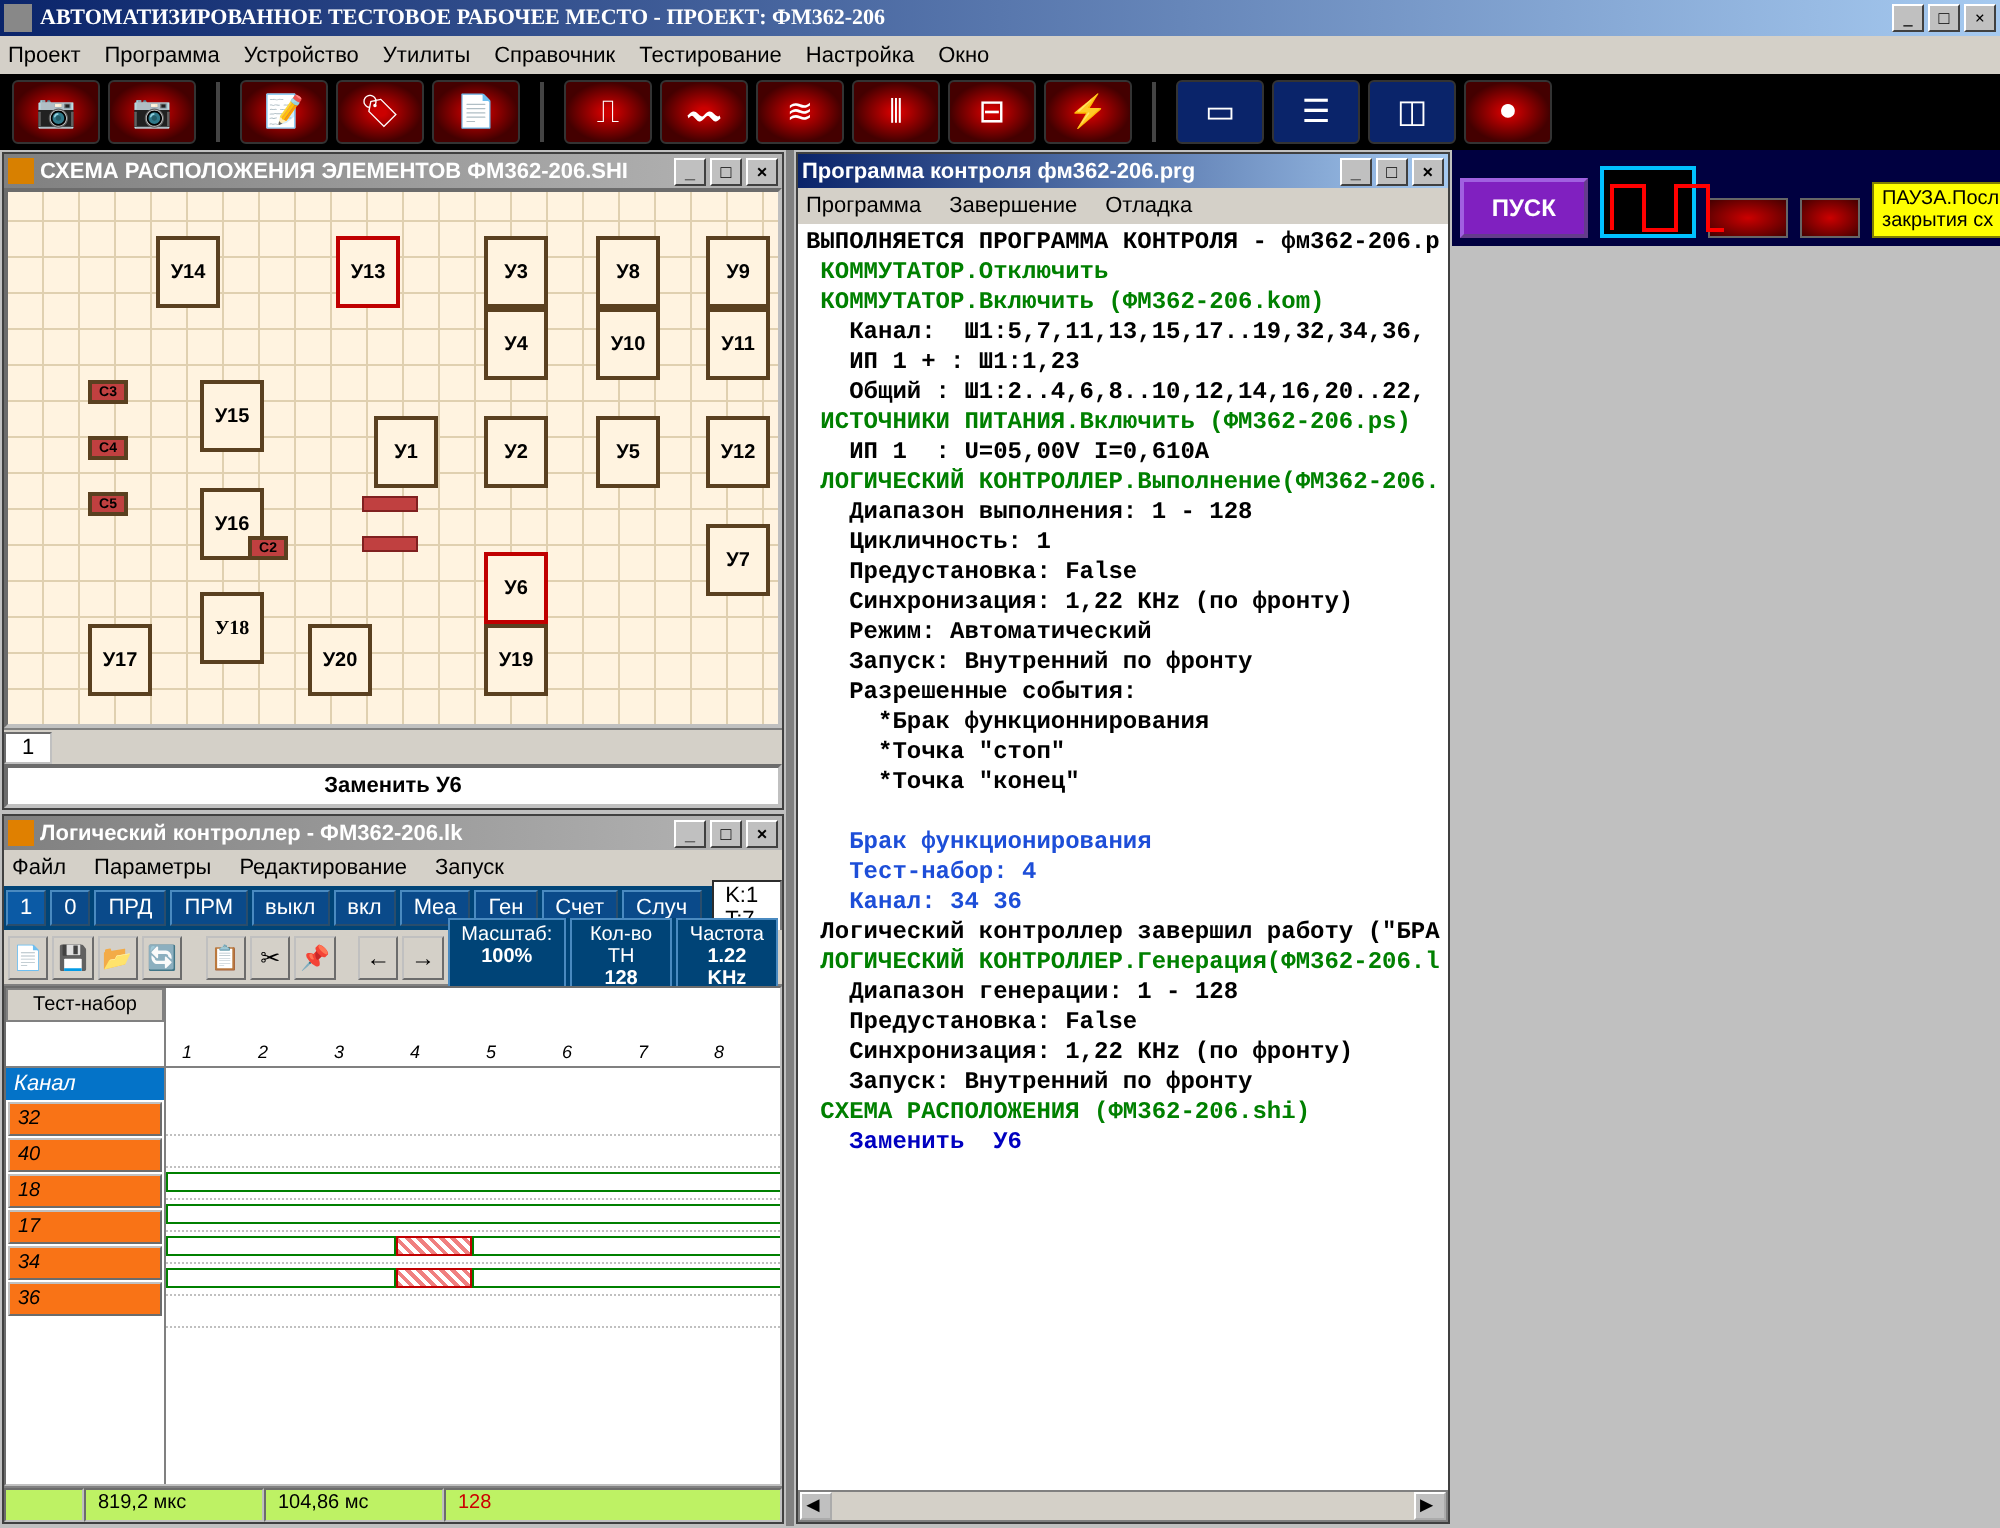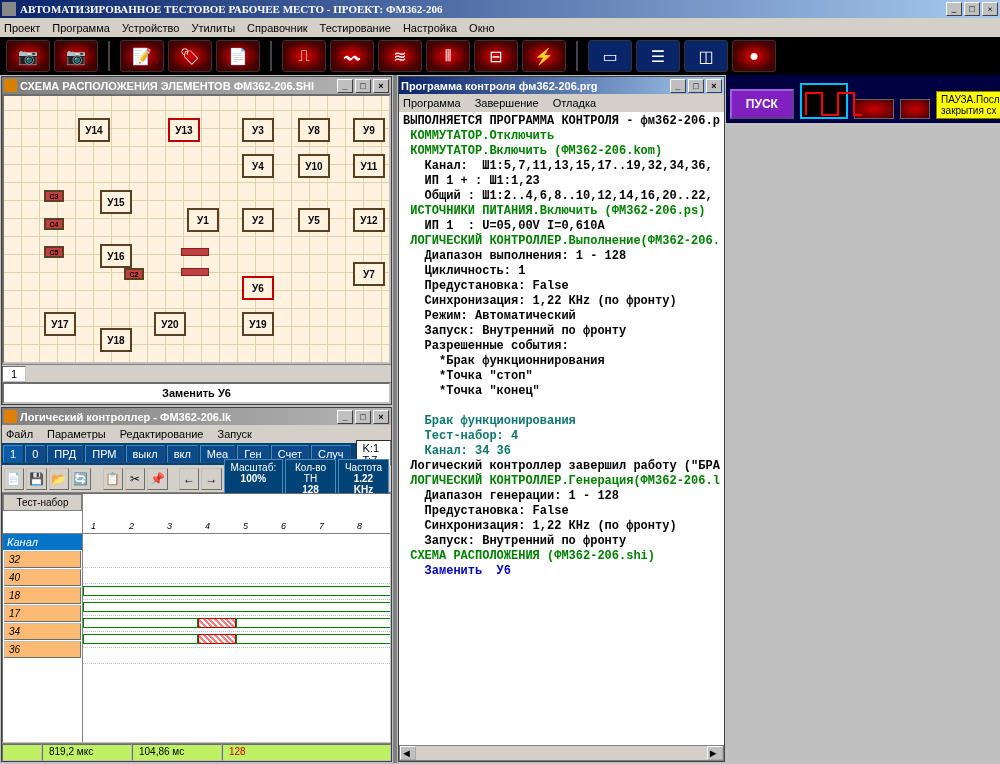--- a/index.html
+++ b/index.html
@@ -17,21 +17,21 @@
 .tb-icon { font-size: 16px; color: #fff; }
 .workspace { display: flex; height: 688px; }
 .left-col { width: 640px; display: flex; flex-direction: column; border-right: 4px solid #808080; }
 .right-col { flex: 1; display: flex; }
 .subwin { border: 1px solid #404040; margin: 1px; display: flex; flex-direction: column; }
 .subwin-title { background: linear-gradient(to right, #0a246a, #a6caf0); color: white; height: 17px; display: flex; align-items: center; padding: 0 2px; font-size: 11px; font-weight: bold; }
 .subwin-title.inactive { background: linear-gradient(to right, #808080, #b5b5b5); }
 .subwin-title .ttl-icon { width: 13px; height: 13px; background: #d88000; margin-right: 3px; }
 .subwin-title .ttl-text { flex: 1; }
 .schematic-body { background: #fff3e0; height: 270px; position: relative; background-image: repeating-linear-gradient(0deg, transparent, transparent 17px, #e0d0b0 17px, #e0d0b0 18px), repeating-linear-gradient(90deg, transparent, transparent 17px, #e0d0b0 17px, #e0d0b0 18px); border: 2px inset #c0c0c0; overflow: hidden; }
-.chip { position: absolute; background: #fff3e0; border: 2px solid #5a4020; width: 32px; height: 24px; font-size: 10px; font-weight: bold; display: flex; align-items: center; justify-content: center; }
+.chip { position: absolute; background: #fff3e0; border: 2px solid #5a4020; width: 32px; height: 36px; font-size: 10px; font-weight: bold; display: flex; align-items: center; justify-content: center; }
 .chip.sel { border-color: #c00000; }
 .chip.small { width: 20px; height: 12px; background: #c04040; font-size: 7px; color: #000; }
 .chip.res { width: 28px; height: 8px; background: #c04040; border: 1px solid #802020; }
 .sch-status { background: #d4d0c8; height: 18px; display: flex; align-items: center; border-top: 1px solid #808080; }
 .sch-status-num { border: 1px inset #c0c0c0; padding: 1px 8px; background: #fff; }
 .sch-action { background: #fff; border: 2px inset #c0c0c0; height: 22px; display: flex; align-items: center; justify-content: center; font-weight: bold; }
 .logic-win { flex: 1; display: flex; flex-direction: column; }
 .logic-menubar { background: #d4d0c8; height: 18px; display: flex; align-items: center; gap: 14px; padding: 0 4px; }
 .logic-tabs { background: #047; height: 22px; display: flex; align-items: center; }
 .logic-tab { background: #0a4a8a; color: #fff; border: 1px outset #4a8ac0; padding: 2px 6px; margin: 1px; font-size: 11px; cursor: pointer; }
@@ -44,33 +44,33 @@
 .logic-infobox .lbl { display: block; }
 .logic-infobox .val { font-weight: bold; }
 .waveform { flex: 1; background: #fff; display: flex; flex-direction: column; border: 1px inset #c0c0c0; overflow: hidden; }
 .wf-header { display: flex; height: 40px; border-bottom: 1px solid #808080; }
 .wf-left-header { width: 80px; border-right: 1px solid #808080; }
 .wf-testlabel { background: #d4d0c8; border: 1px solid #808080; padding: 2px; font-size: 10px; text-align: center; }
 .wf-ruler { flex: 1; position: relative; background: #fff; }
 .wf-ruler-num { position: absolute; bottom: 2px; font-size: 9px; font-style: italic; }
 .wf-body { display: flex; flex: 1; }
 .wf-channels { width: 80px; border-right: 1px solid #808080; }
-.wf-ch-label { background: #fdba74; border: 1px outset #c0c0c0; padding: 2px 4px; font-size: 10px; margin: 1px; font-style: italic; }
+.wf-ch-label { background: #f97316; border: 1px outset #c0c0c0; padding: 2px 4px; font-size: 10px; margin: 1px; font-style: italic; }
 .wf-kanal { background: #0473c8; color: #fff; padding: 2px 4px; font-style: italic; }
 .wf-traces { flex: 1; position: relative; }
 .wf-trace-row { height: 16px; border-bottom: 1px dotted #c0c0c0; position: relative; }
 .wf-signal { position: absolute; height: 10px; border: 1px solid #008000; top: 2px; }
 .wf-signal.filled { background: repeating-linear-gradient(45deg, #f08080, #f08080 2px, #fff 2px, #fff 4px); border-color: #c00000; }
 .logic-status { background: #bef264; height: 18px; display: flex; border-top: 1px solid #808080; }
 .logic-status-cell { border: 1px inset #c0c0c0; padding: 1px 6px; font-size: 10px; }
 .prog-body { flex: 1; background: #fff; font-family: 'Courier New', monospace; font-size: 12px; padding: 2px 4px; overflow: hidden; white-space: pre; line-height: 15px; font-weight: bold; }
 .prog-body .ln { white-space: pre; }
 .c-green { color: #008000; }
 .c-black { color: #000; }
-.c-red { color: #0f766e; }
+.c-red { color: #1d4ed8; }
 .c-blue { color: #0000c0; }
 .prog-scroll { height: 16px; background: #d4d0c8; border: 1px solid #808080; display: flex; }
 .prog-scroll-btn { width: 16px; height: 14px; background: #c0c0c0; border: 1px outset #fff; }
 .control-panel { height: 48px; background: #000040; display: flex; align-items: flex-end; gap: 6px; padding: 4px; }
 .ctrl-pusk { background: #8020c0; color: #fff; border: 2px outset #a060e0; padding: 6px 14px; font-weight: bold; cursor: pointer; font-size: 12px; }
 .ctrl-wave { width: 64px; height: 36px; background: #000; border: 2px solid #00c0ff; position: relative; }
 .ctrl-small { width: 40px; height: 20px; background: radial-gradient(#c00, #400); border: 1px solid #666; }
 .ctrl-pause { background: #ffff00; color: #000; font-size: 10px; padding: 2px 4px; border: 1px solid #808000; }
 </style>
 </head>
@@ -172,21 +172,21 @@
           <div class="chip" style="left: 349px; top: 58px;">У11</div>
           <div class="chip" style="left: 96px; top: 94px;">У15</div>
           <div class="chip" style="left: 183px; top: 112px;">У1</div>
           <div class="chip" style="left: 238px; top: 112px;">У2</div>
           <div class="chip" style="left: 294px; top: 112px;">У5</div>
           <div class="chip" style="left: 349px; top: 112px;">У12</div>
           <div class="chip" style="left: 96px; top: 148px;">У16</div>
           <div class="chip sel" style="left: 238px; top: 180px;">У6</div>
           <div class="chip" style="left: 349px; top: 166px;">У7</div>
           <div class="chip" style="left: 40px; top: 216px;">У17</div>
-          <div class="chip" style="left: 96px; top: 232px;">У18</div>
+          <div class="chip" style="left: 96px; top: 200px; font-family: Liberation Serif, serif;">У18</div>
           <div class="chip" style="left: 150px; top: 216px;">У20</div>
           <div class="chip" style="left: 238px; top: 216px;">У19</div>
           <div class="chip small" style="left: 40px; top: 94px;">С3</div>
           <div class="chip small" style="left: 40px; top: 122px;">С4</div>
           <div class="chip small" style="left: 40px; top: 150px;">С5</div>
           <div class="chip small" style="left: 120px; top: 172px;">С2</div>
           <div class="chip res" style="left: 177px; top: 152px;"></div>
           <div class="chip res" style="left: 177px; top: 172px;"></div>
         </div>
       <div class="sch-status">

